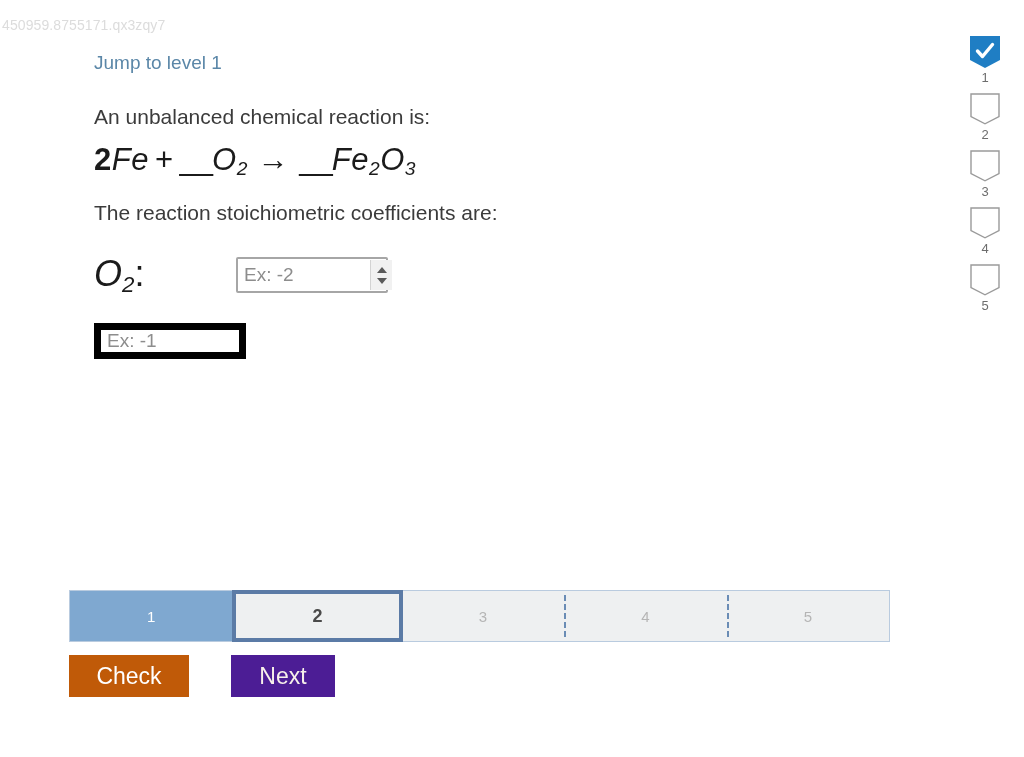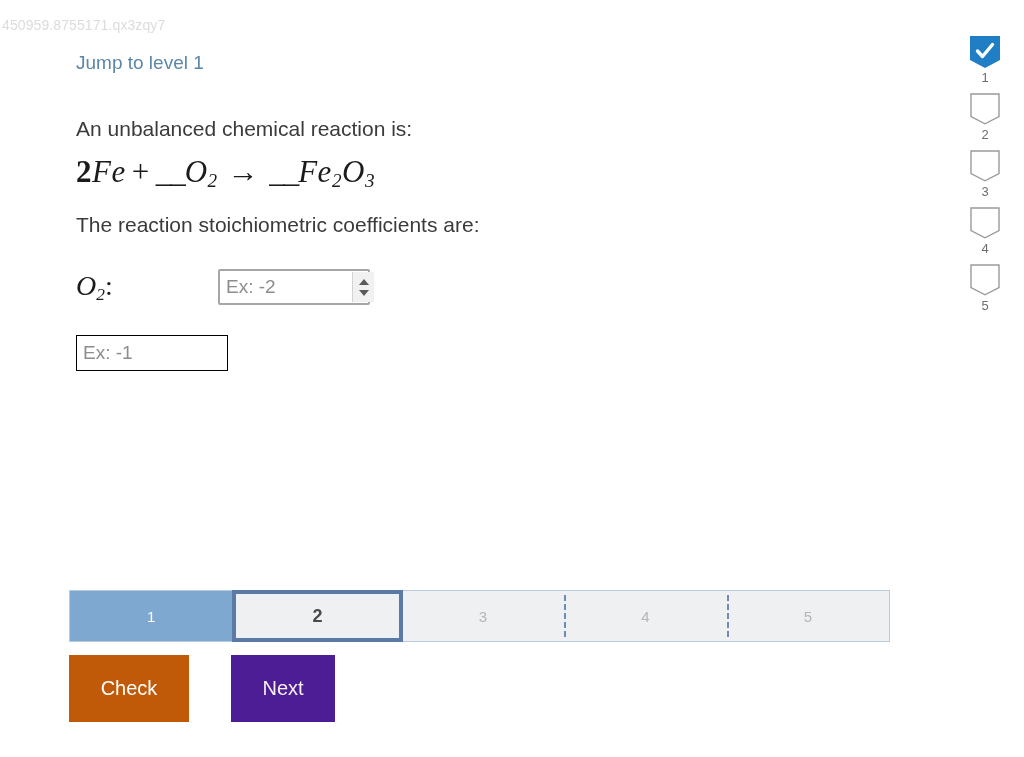--- a/index.html
+++ b/index.html
@@ -23,46 +23,45 @@
     top: 17px;
     font-size: 14px;
     color: #dcdcdc;
     letter-spacing: 0.1px;
     white-space: nowrap;
   }
 
   
   #question-area {
     position: absolute;
-    left: 76px;
+    left: 94px;
     top: 52px;
     width: 800px;
   }
 
   #jump-to-level {
     font-size: 19px;
     color: #5b87a8;
     text-decoration: none;
     display: inline-block;
     margin-bottom: 30px;
     cursor: pointer;
   }
 
   .prompt-line {
     font-size: 21px;
     color: #3b3b3b;
     line-height: 1.25;
-    margin-top: 12px;
   }
 
   #prompt-intro { margin-bottom: 12px; }
 
   
   .math {
-    font-family: Liberation Serif, serif;
+    font-family: Liberation Sans, sans-serif;
     font-style: italic;
     color: #1b1b1b;
   }
   #equation {
     font-size: 31px;
     white-space: nowrap;
     margin: 6px 0 20px 0;
     letter-spacing: 0.5px;
   }
   #equation .coef {
@@ -91,21 +90,21 @@
 
   
   .answer-row {
     display: flex;
     align-items: center;
     height: 46px;
     margin-bottom: 14px;
   }
   .answer-label {
     width: 142px;
-    font-size: 28px;
+    font-size: 36px;
     white-space: nowrap;
   }
   .answer-label sub {
     font-size: 0.62em;
     vertical-align: -0.26em;
   }
   .answer-label .colon {
     font-style: normal;
   }
 
@@ -123,21 +122,21 @@
     padding: 2px 6px;
     background: #ffffff;
     outline: none;
   }
   .num-input::placeholder { color: #8d8d8d; opacity: 1; }
   .num-input::-webkit-outer-spin-button,
   .num-input::-webkit-inner-spin-button { -webkit-appearance: none; margin: 0; }
   .num-input { -moz-appearance: textfield; }
 
   .num-input.idle {
-    border: 1px solid #000000;
+    border: 7px solid #000000;
     margin-top: 12px;
   }
   .num-input.focused {
     border: 2px solid #a6a6a6;
     border-radius: 2px;
     padding-right: 26px;
   }
 
   
   .spinner {
@@ -240,23 +239,23 @@
   #button-row {
     position: absolute;
     left: 69px;
     top: 655px;
     display: flex;
     gap: 42px;
   }
   .action-btn {
     border: none;
     font-family: "Liberation Sans", sans-serif;
-    font-size: 20px;
+    font-size: 23px;
     color: #ffffff;
-    height: 67px;
+    height: 42px;
     cursor: pointer;
     padding: 0;
   }
   #check-button {
     width: 120px;
     background: #c05a08;
   }
   #next-button {
     width: 104px;
     background: #4c1d95;

